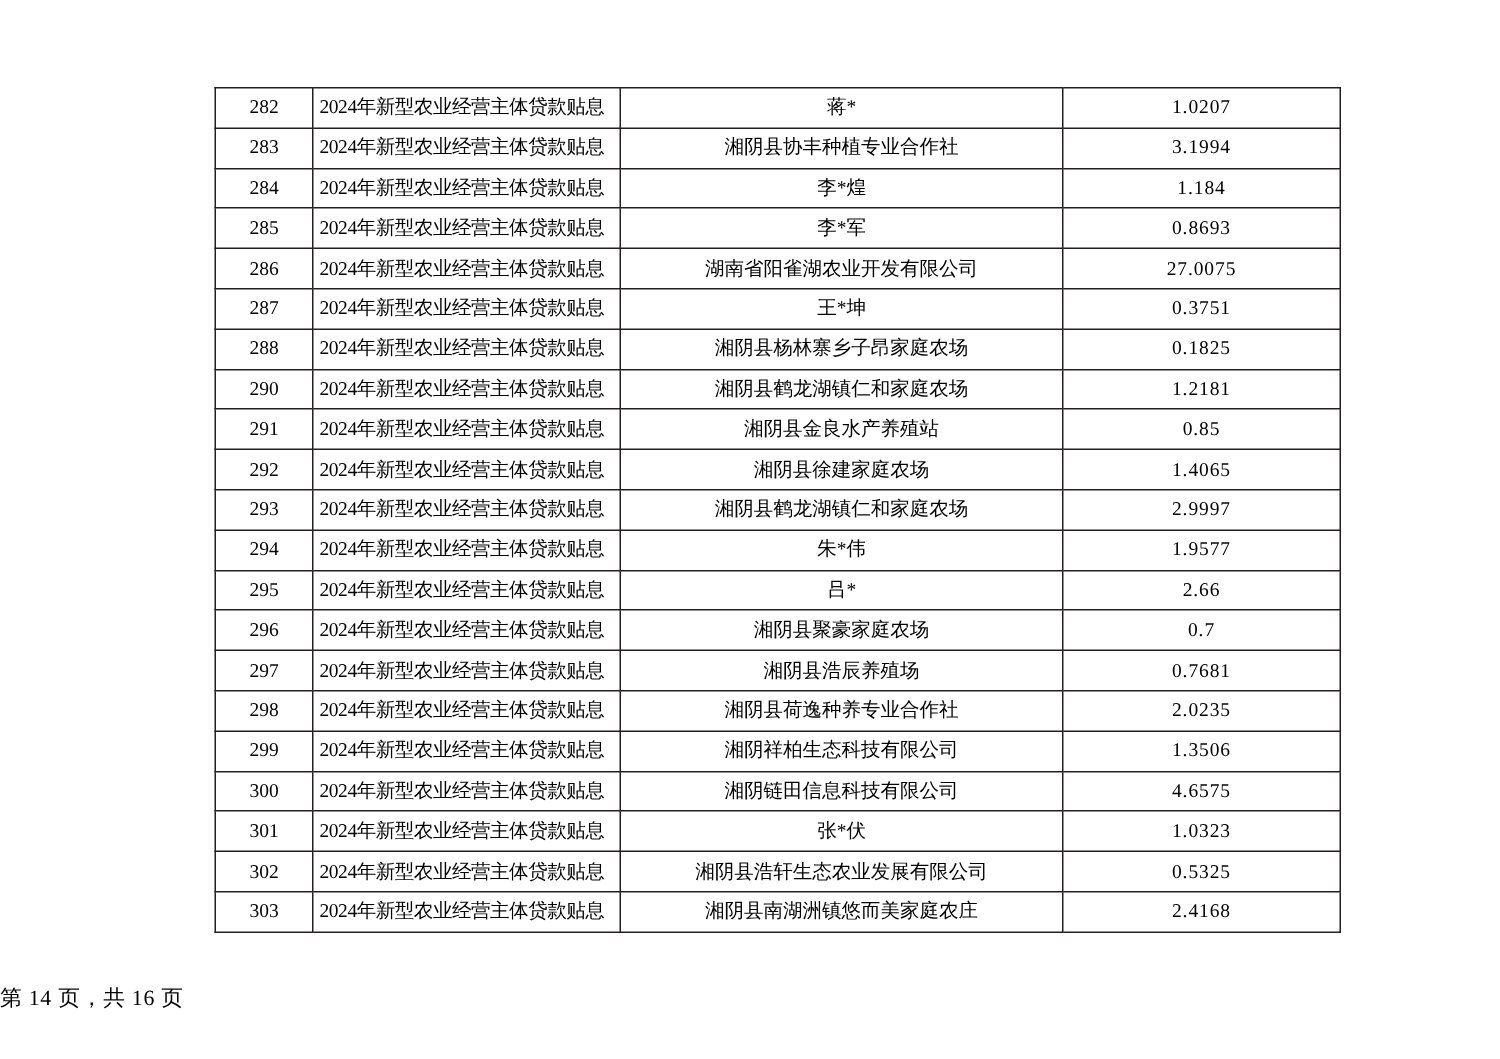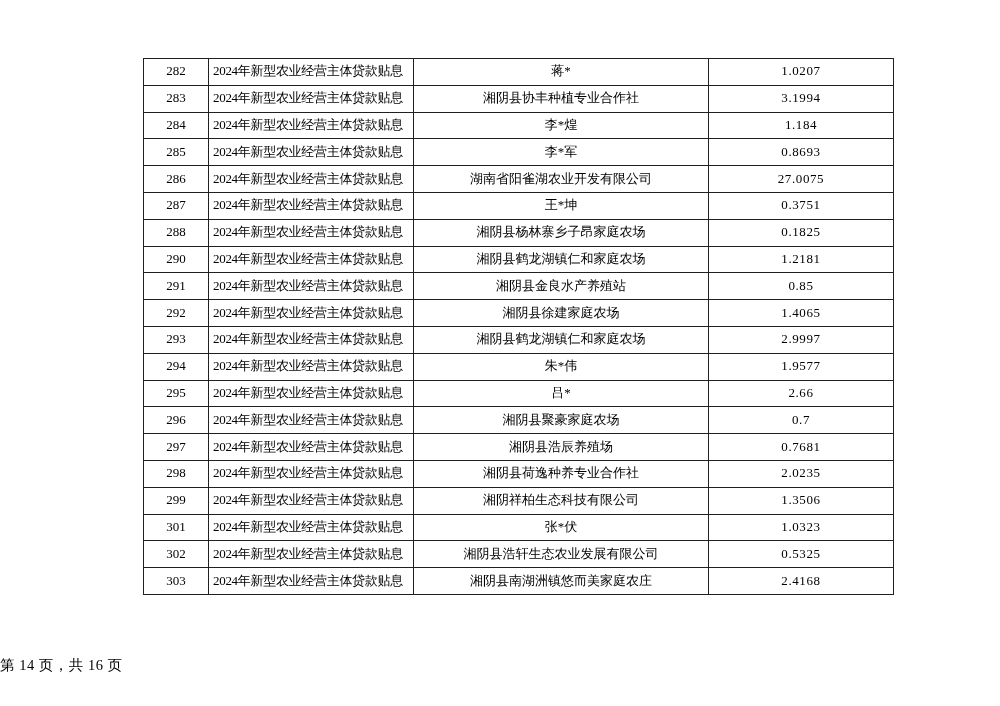--- a/index.html
+++ b/index.html
@@ -168,20 +168,26 @@
         <td class="col-index">298</td>
         <td class="col-type">2024年新型农业经营主体贷款贴息</td>
         <td class="col-name">湘阴县荷逸种养专业合作社</td>
         <td class="col-amount">2.0235</td>
       </tr>
       <tr>
         <td class="col-index">299</td>
         <td class="col-type">2024年新型农业经营主体贷款贴息</td>
         <td class="col-name">湘阴祥柏生态科技有限公司</td>
         <td class="col-amount">1.3506</td>
+      </tr>
+      <tr>
+        <td class="col-index">300</td>
+        <td class="col-type">2024年新型农业经营主体贷款贴息</td>
+        <td class="col-name">湘阴链田信息科技有限公司</td>
+        <td class="col-amount">4.6575</td>
       </tr>
       <tr>
         <td class="col-index">301</td>
         <td class="col-type">2024年新型农业经营主体贷款贴息</td>
         <td class="col-name">张*伏</td>
         <td class="col-amount">1.0323</td>
       </tr>
       <tr>
         <td class="col-index">302</td>
         <td class="col-type">2024年新型农业经营主体贷款贴息</td>

